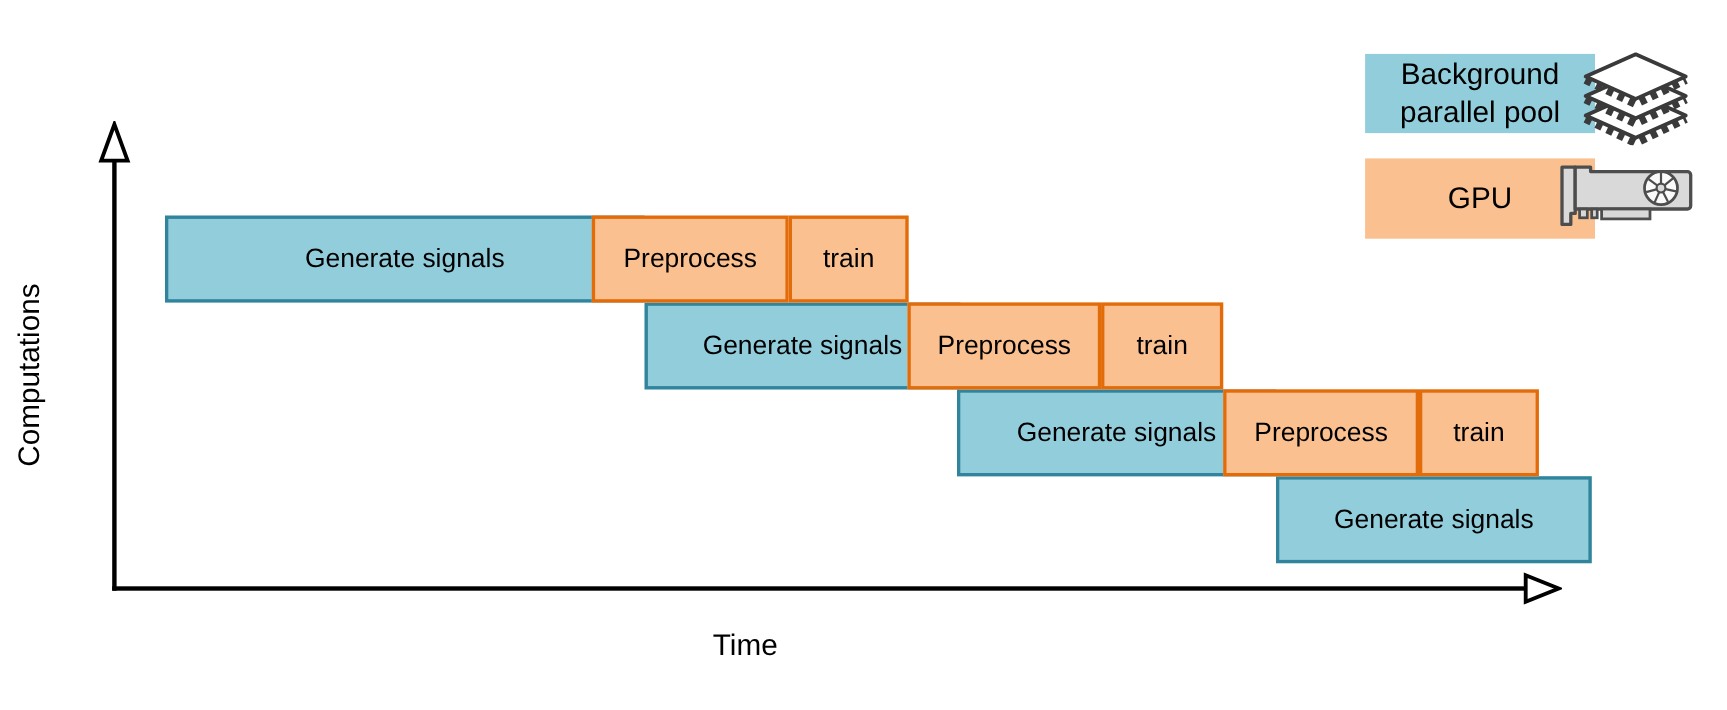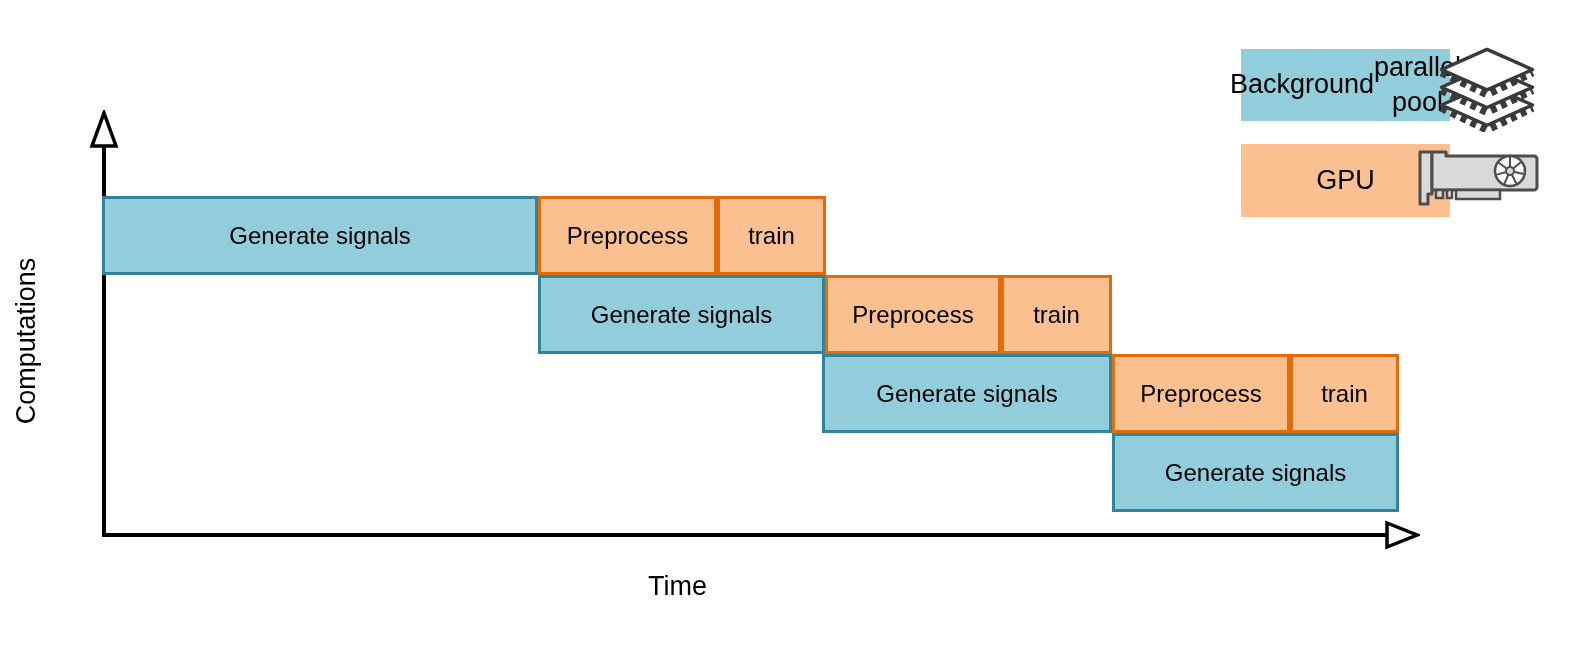--- a/index.html
+++ b/index.html
@@ -25,27 +25,27 @@
     font-size:27px;
   }
   
   .task{
     position:absolute;
     box-sizing:border-box;
     display:flex;align-items:center;justify-content:center;
     font-size:24px;
     white-space:nowrap;
   }
-  .task.pool{background:var(--pool-fill);border:3px solid var(--pool-border);z-index:1;}
+  .task.pool{background:var(--pool-fill);border:3px solid var(--pool-border);z-index:1;margin-left:48px;}
   .task.gpu{background:var(--gpu-fill);border:3px solid var(--gpu-border);z-index:2;}
   
   .legend-box{
     position:absolute;left:1241px;width:209px;
     box-sizing:border-box;
-    display:flex;flex-direction:row;align-items:center;justify-content:center;
+    display:flex;flex-direction:column;align-items:center;justify-content:center;
     font-size:27px;line-height:1.3;text-align:center;
   }
   .legend-pool{top:49px;height:72px;background:var(--pool-fill);}
   .legend-gpu{top:144px;height:73px;background:var(--gpu-fill);}
   .icon{position:absolute;}
   .chips-icon{left:1426px;top:46px;}
   .gpu-icon{left:1410px;top:146px;}
 </style>
 </head>
 <body>

